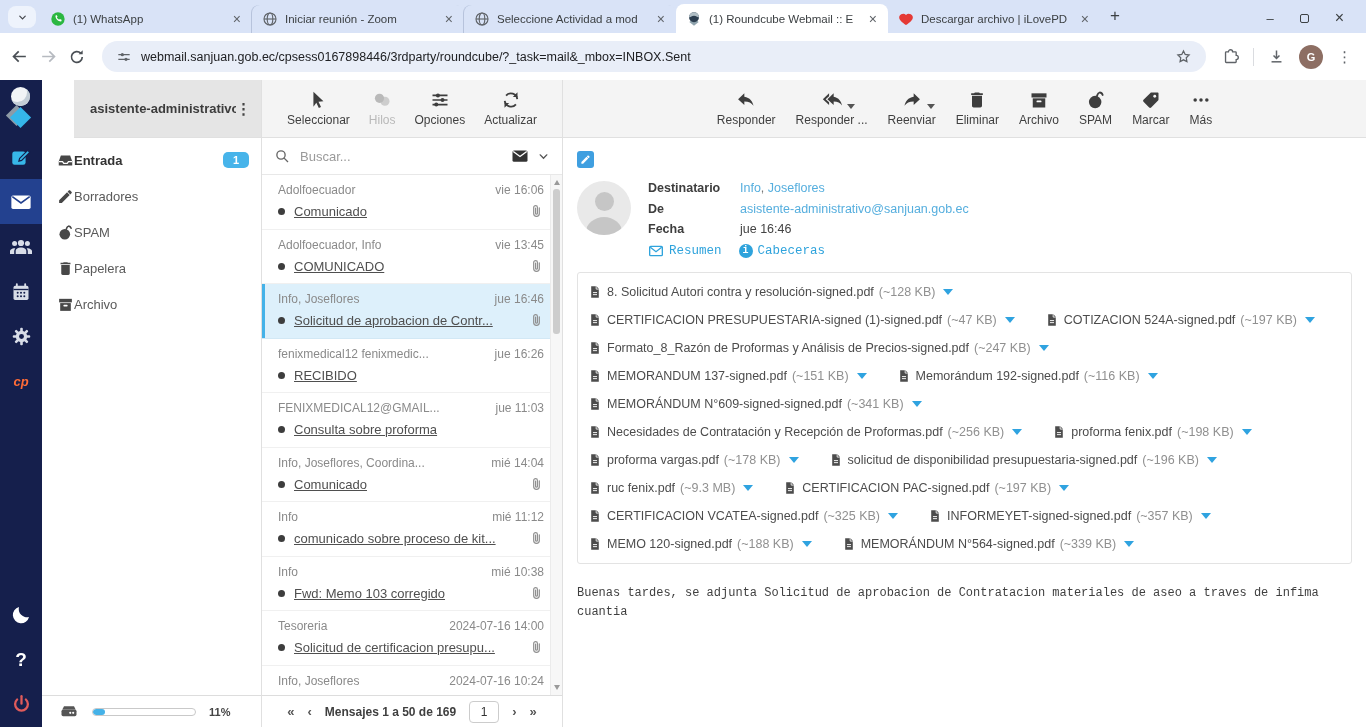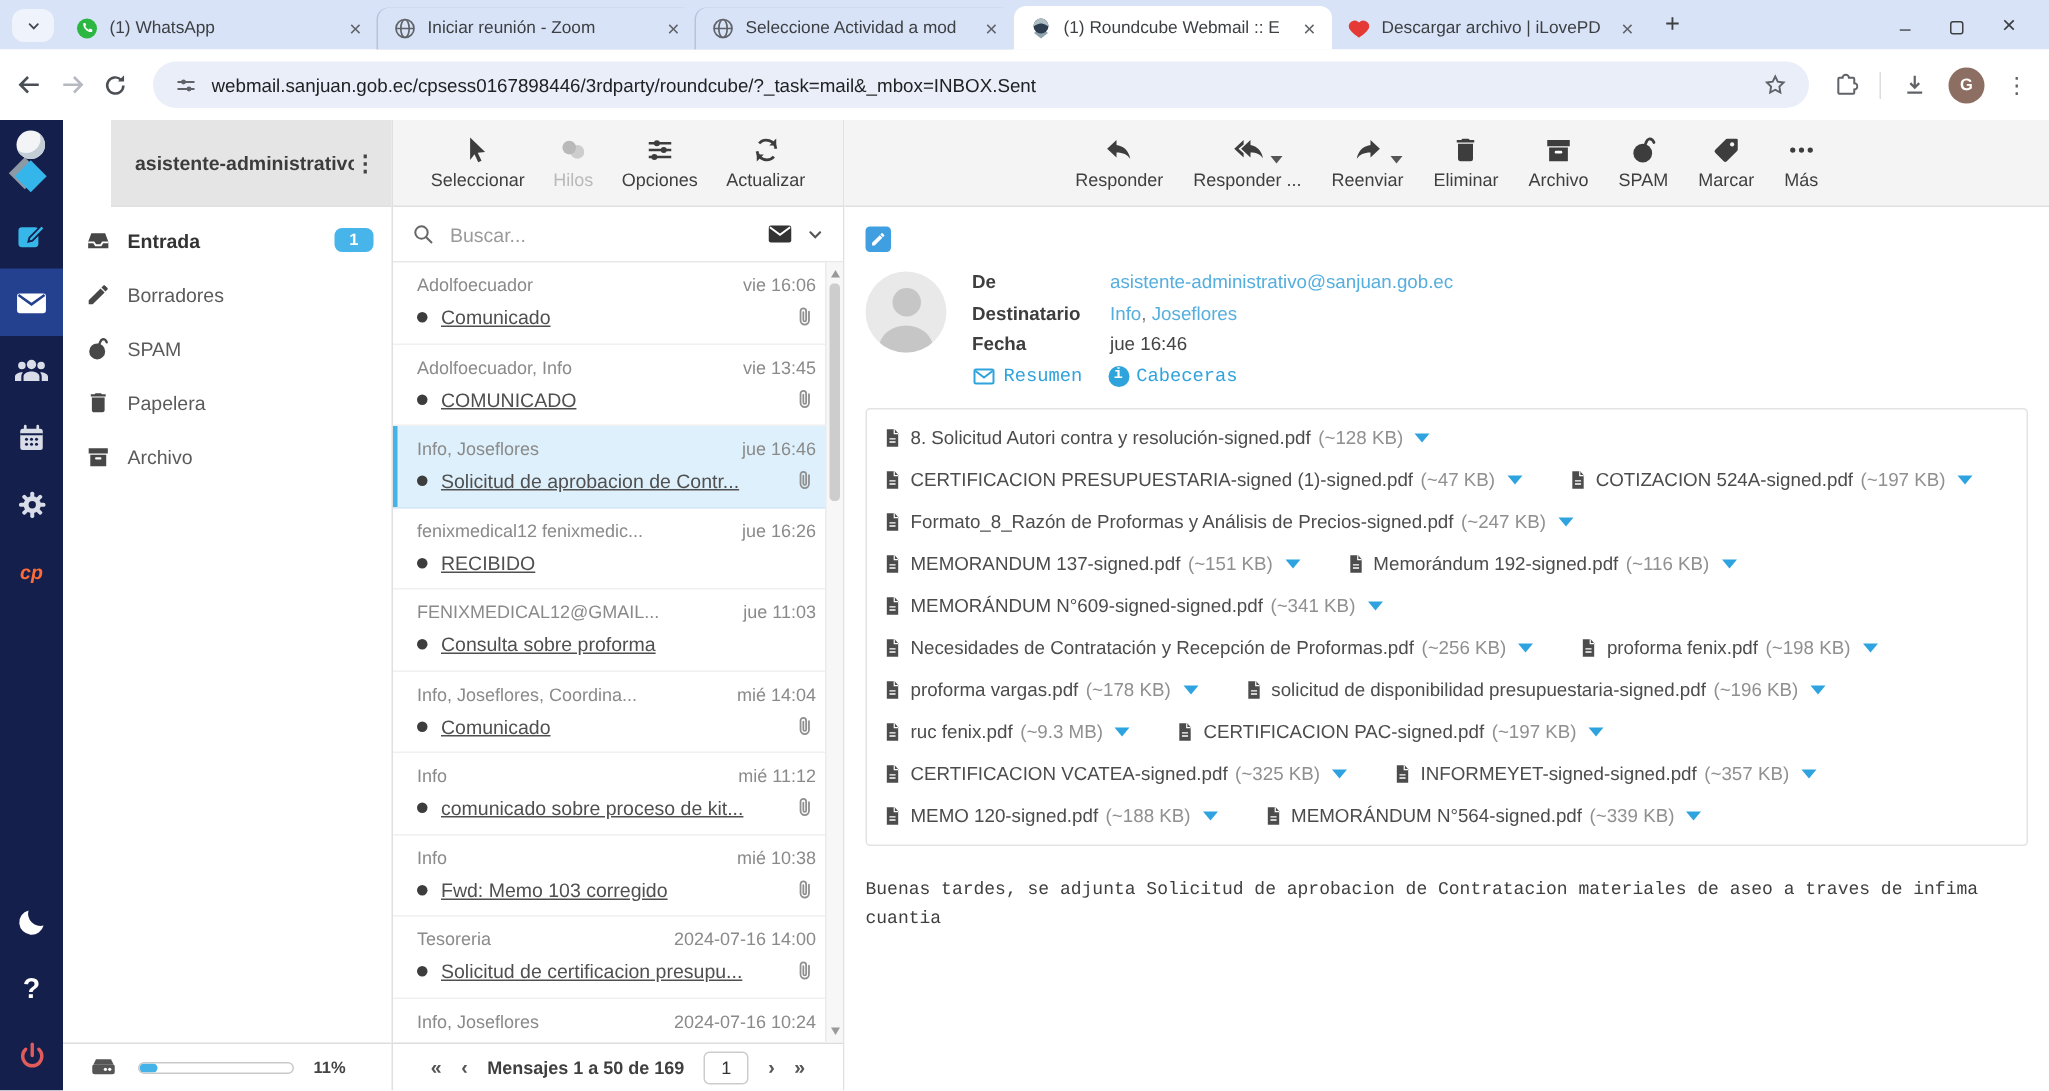--- a/index.html
+++ b/index.html
@@ -53,21 +53,21 @@
   .stripbtn.help{color:#fff;font-weight:bold;font-size:19px;}
   .stripbtn.power{color:#e05b5b;}
 
   
   .folders{border-right:1px solid #e0e0e0;display:flex;flex-direction:column;background:#fff;}
   .fhead{height:58px;background:#e5e5e5;border-bottom:1px solid #e0e0e0;display:flex;align-items:center;
     padding:0 10px 0 16px;margin-left:32px;}
   .facct{flex:1;font-size:13px;font-weight:bold;color:#3c3c3c;white-space:nowrap;overflow:hidden;}
   .fkebab{font-size:15px;color:#444;font-weight:bold;}
   .flist{flex:1;padding-top:4px;}
-  .fitem{height:36px;display:flex;align-items:center;gap:11px;padding:0 12px 0 15px;font-size:13px;color:#5a5a5a;}
+  .fitem{height:36px;display:flex;align-items:center;padding:0 12px 0 15px;font-size:13px;color:#5a5a5a;}
   .fitem svg{width:17px;height:17px;color:#474747;flex:0 0 17px;}
   .fitem.unread .flabel{font-weight:bold;color:#333;}
   .fitem.active{background:#d8edf9;}
   .badge{margin-left:auto;background:#47b4ea;color:#fff;font-size:11px;font-weight:bold;
     padding:2px 10px;border-radius:5px;}
   .fbottom{height:32px;border-top:1px solid #ddd;display:flex;align-items:center;gap:13px;padding-left:17px;}
   .meter{width:104px;height:8px;border:1px solid #c9c9c9;border-radius:5px;background:#fff;overflow:hidden;}
   .meter i{display:block;height:100%;width:12%;background:#45b2e8;border-radius:4px;}
   .quota{font-size:11px;font-weight:bold;color:#444;}
 
@@ -816,28 +816,28 @@
         <span class="editsq">
           <svg viewBox="0 0 24 24">
               <use href="#ic-drafts"></use>
             </svg>
         </span>
       </div>
       <div class="mheader">
         <div class="avatar"></div>
         <div class="hgrid">
           <div class="hrow">
-            <span class="hlabel">De</span>
-            <a class="hlink">asistente-administrativo@sanjuan.gob.ec</a>
-          </div>
-          <div class="hrow">
             <span class="hlabel">Destinatario</span>
             <span class="tolinks">
               
             <a class="hlink">Info</a><a class="hlink">Joseflores</a></span>
+          </div>
+          <div class="hrow">
+            <span class="hlabel">De</span>
+            <a class="hlink">asistente-administrativo@sanjuan.gob.ec</a>
           </div>
           <div class="hrow">
             <span class="hlabel">Fecha</span>
             <span class="hval">jue 16:46</span>
           </div>
           <div class="hactions">
             <span class="hact">
               <svg viewBox="0 0 24 24">
                   <use href="#ic-envelope-o"></use>
                 </svg>

